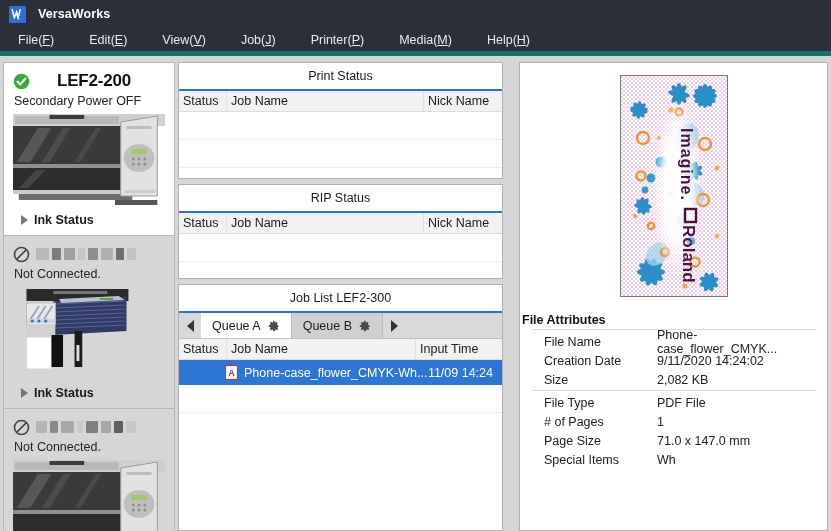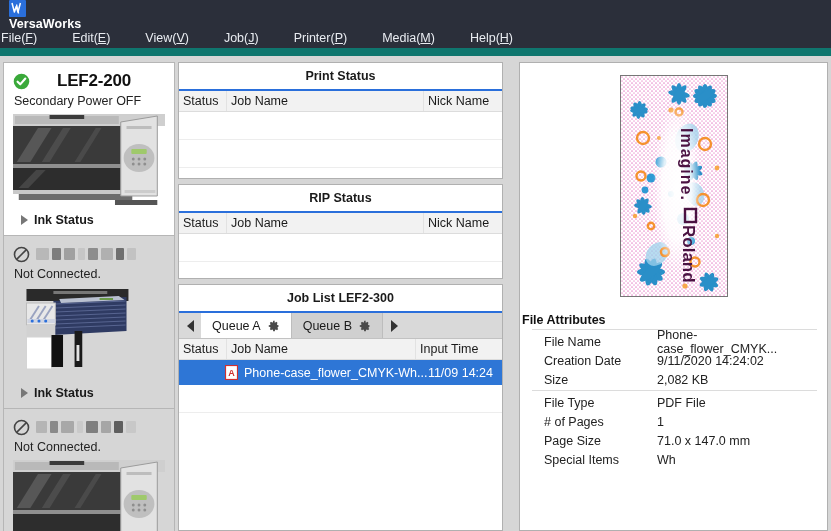--- a/index.html
+++ b/index.html
@@ -7,35 +7,34 @@
   body{
     font-family:"Liberation Sans", sans-serif;
     font-size:12px;
     color:#1a1a1a;
     background:#d6d6d6;
   }
   #app{ position:relative; width:831px; height:531px; }
 
   
   .titlebar{
-    height:28px; background:#2b2f3a; display:flex; align-items:flex-start;
+    height:28px; background:#2b2f3a; display:flex; align-items:center;
     padding-left:9px;
-    flex-direction:column;
   }
   .logo{
     width:17px; height:17px; background:#2a6fdb; border-radius:1px;
     position:relative; flex:0 0 auto; margin-right:12px;
   }
   .logo svg{ position:absolute; left:1px; top:1px; }
   .app-title{ color:#ffffff; font-size:12.5px; font-weight:bold; letter-spacing:.1px; }
 
   
   .menubar{
     height:28px; background:#2b2f3a; display:flex; align-items:center;
-    padding-left:1px; gap:35px; border-bottom:8px solid #0f766e;
+    padding-left:18px; gap:35px; border-bottom:5px solid #0f766e;
   }
   .menu-item{ color:#e9ecf1; font-size:12.5px; cursor:default; white-space:nowrap; }
   .menu-item u{ text-decoration:underline; }
 
   
   .main{
     position:absolute; left:0; top:59px; right:0; bottom:0;
     display:flex; background:#d6d6d6;
   }
 
@@ -63,21 +62,21 @@
   .ink-label{ font-size:12.5px; color:#1a1a1a; }
 
   
   .center{
     width:325px; flex:0 0 325px; padding:3px 0 0 0; display:flex;
     flex-direction:column; gap:5px;
   }
   .panel{ background:#ffffff; border:1px solid #b0b0b0; display:flex; flex-direction:column; }
   .panel-title{
     text-align:center; font-size:12.5px; padding:6px 0 6px; background:#ffffff;
-    border-bottom:2px solid #2a6fdb; color:#1a1a1a;font-weight:bold;
+    border-bottom:2px solid #2a6fdb; color:#1a1a1a;
   }
   .col-head{
     display:flex; background:#f2f2f2; border-bottom:1px solid #dcdcdc;
     font-size:12.5px; color:#1a1a1a;
   }
   .col-head div{ padding:3px 4px; }
   .ch-status{ width:48px; border-right:1px solid #e2e2e2; }
   .ch-job{ flex:1; border-right:1px solid #e2e2e2; }
   .ch-nick{ width:78px; }
   .ch-time{ width:86px; }

